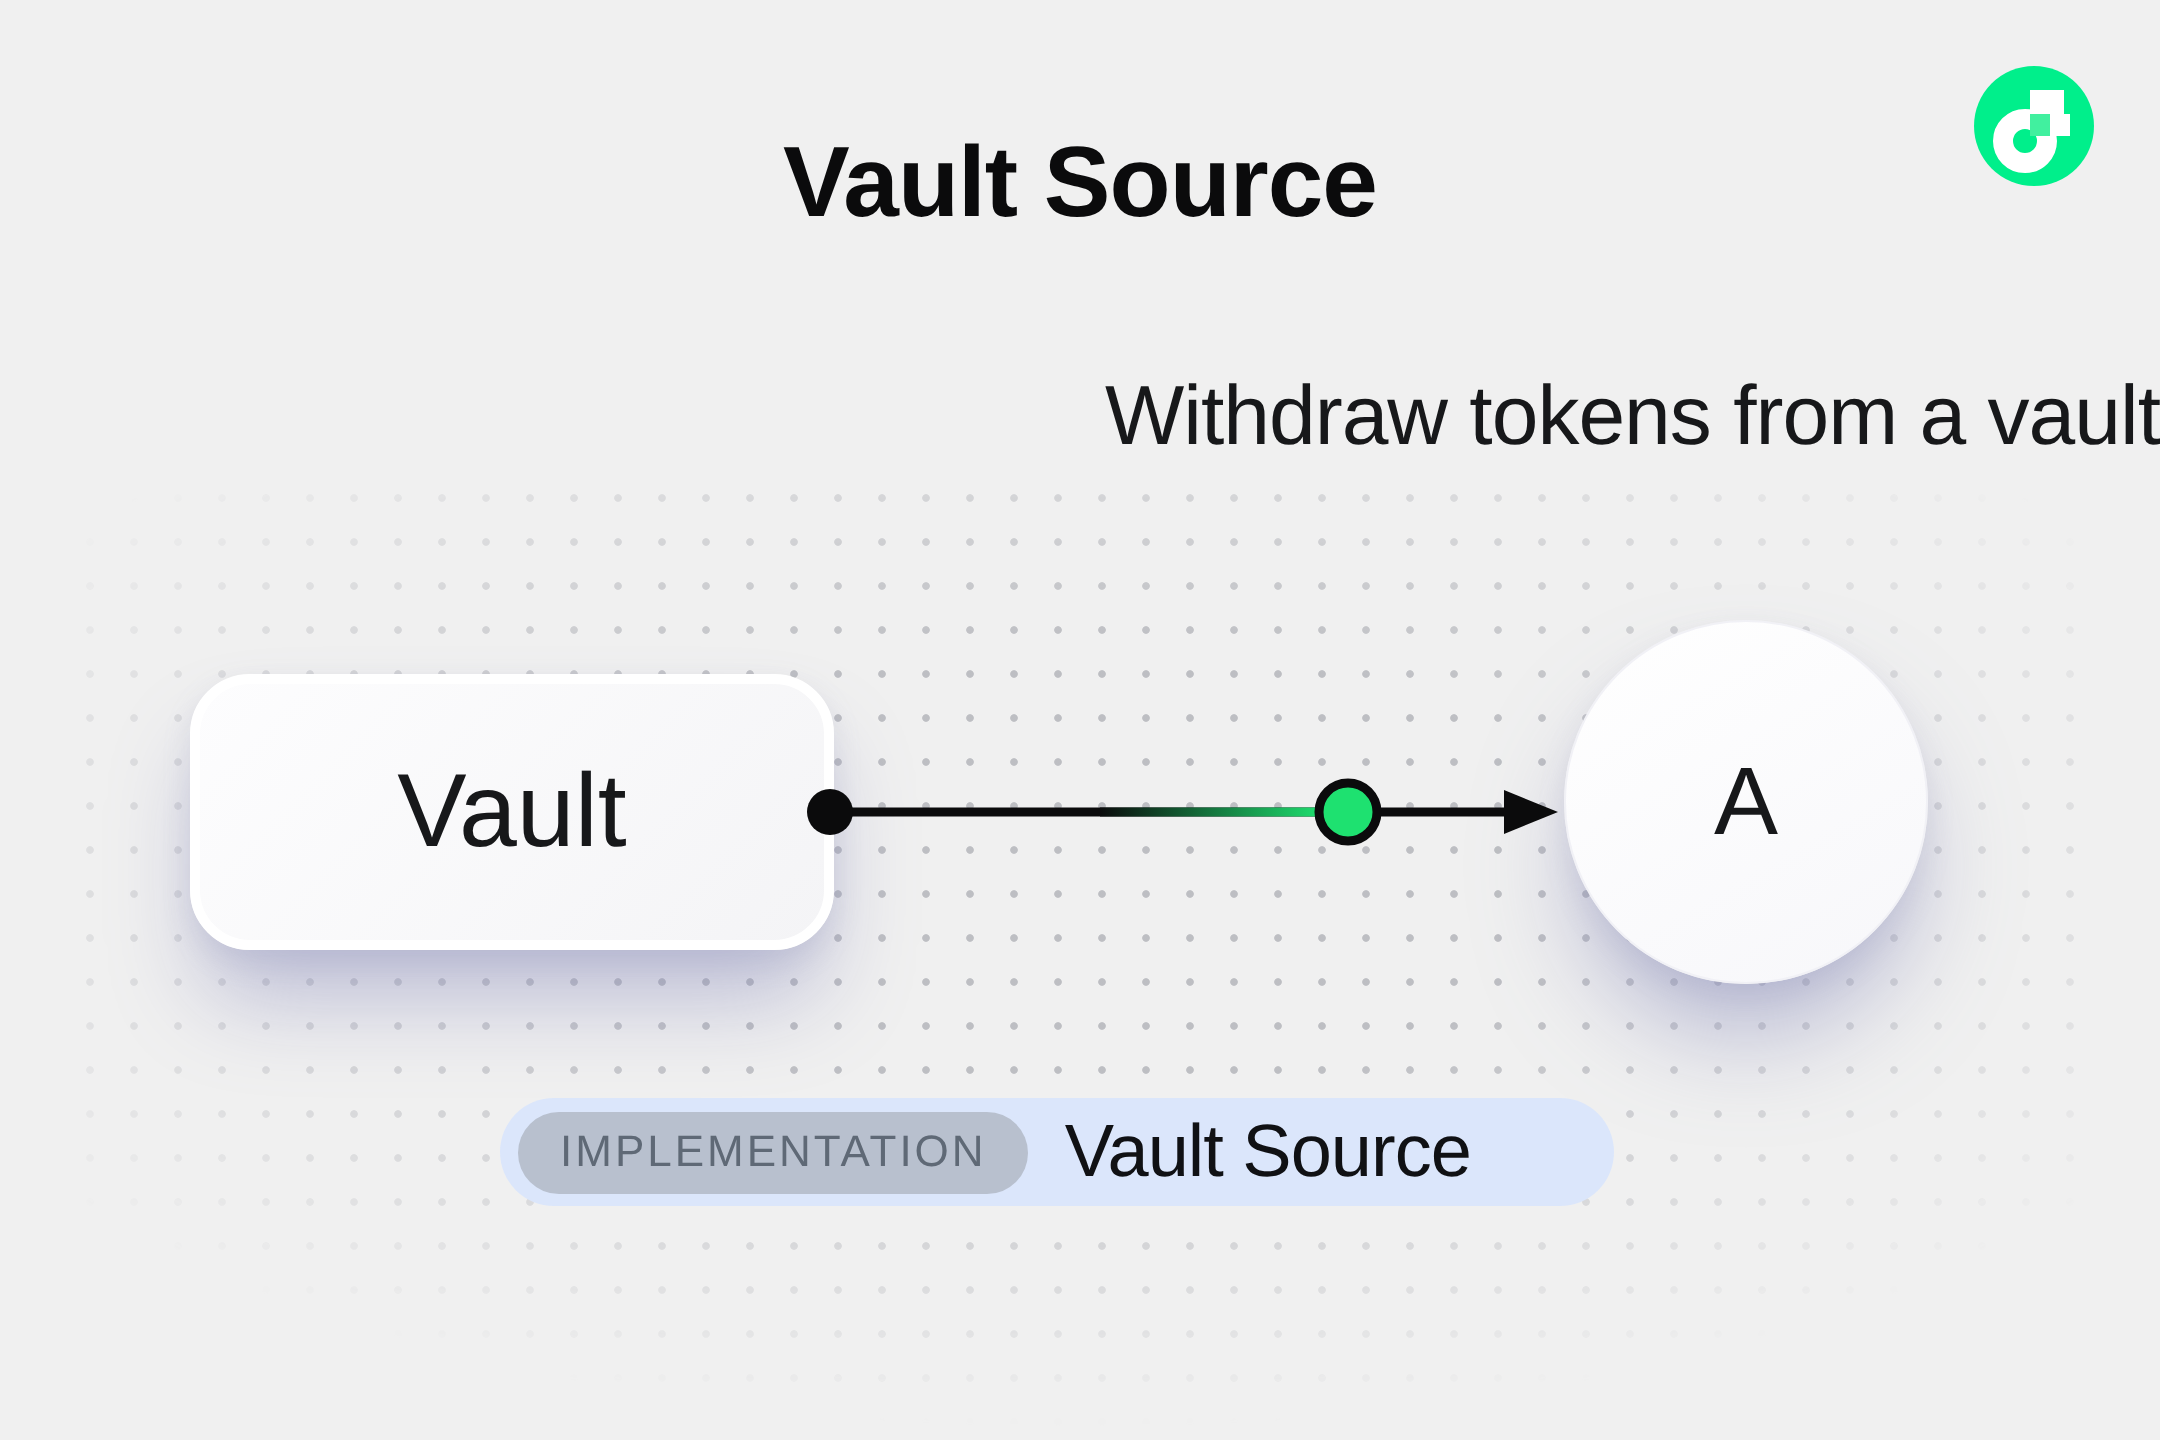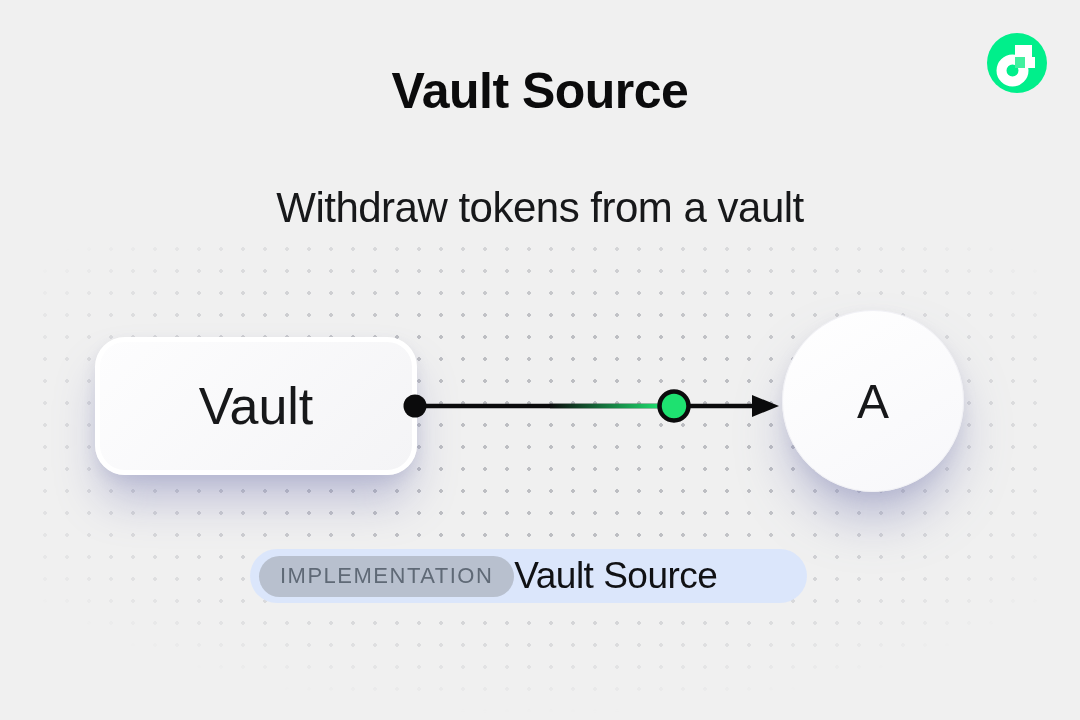--- a/index.html
+++ b/index.html
@@ -27,21 +27,21 @@
   .logo { position: absolute; left: 987px; top: 33px; width: 60px; height: 60px; }
 
   .title {
     position: absolute; left: 0; top: 62px; width: 1080px;
     text-align: center;
     font-size: 50px; font-weight: 700; letter-spacing: -0.5px;
     color: #0b0b0c;
   }
   .subtitle {
     position: absolute; left: 0; top: 184px; width: 1080px;
-    text-align: center;
+    text-align: right;
     font-size: 42px; font-weight: 400; letter-spacing: -0.5px;
     color: #17181a;
   }
 
   .node-vault {
     position: absolute; left: 95px; top: 337px; width: 322px; height: 138px;
     border-radius: 30px;
     background: linear-gradient(135deg, #fdfdfe 0%, #f4f4f6 100%);
     border: 5px solid #ffffff;
     box-shadow: 0 30px 45px -6px rgba(126,129,182,0.45), 0 6px 14px rgba(140,142,175,0.18);
@@ -58,21 +58,21 @@
     display: flex; align-items: center; justify-content: center;
   }
   .node-a span { font-size: 48px; color: #17181a; }
 
   .edge { position: absolute; left: 400px; top: 384px; width: 395px; height: 44px; }
 
   .badge {
     position: absolute; left: 250px; top: 549px; height: 54px; width: 557px;
     border-radius: 27px;
     background: #dbe6fb;
-    display: flex; align-items: center; 
+    display: flex; align-items: center; gap: 18px;
     padding-left: 9px;
   }
   .badge .tag {
     display: inline-flex; align-items: center;
     height: 41px; border-radius: 21px;
     background: #b8c0ce;
     padding: 0 21px;
     font-size: 22px; letter-spacing: 1.5px; font-weight: 400;
     color: #5f6976;
   }

